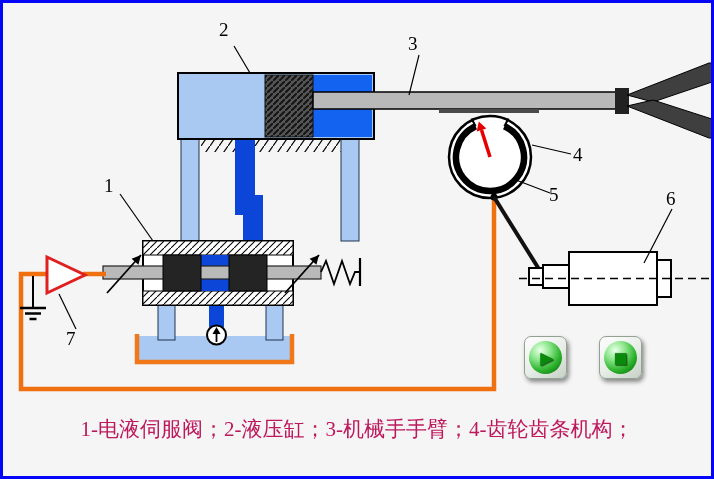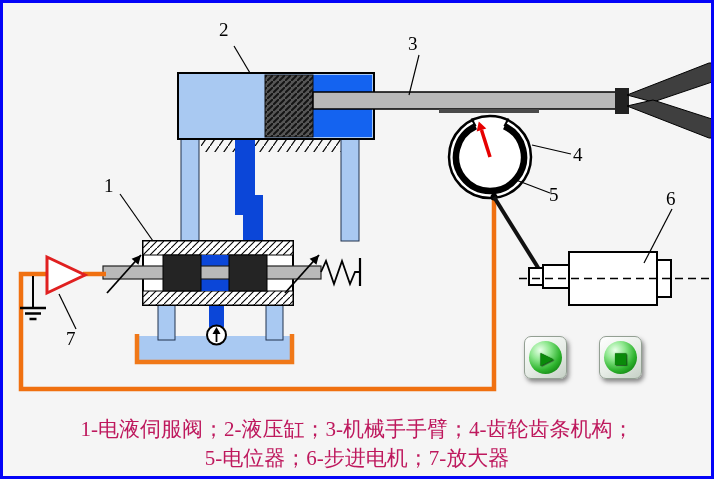--- a/index.html
+++ b/index.html
@@ -183,16 +183,15 @@
     </div>
   </div>
   <div class="btn" id="stop" style="left:596px;top:333px">
     <div class="orb">
       <span class="glyph">■</span>
     </div>
   </div>
 
   <div class="caption">
     <div>1-电液伺服阀；2-液压缸；3-机械手手臂；4-齿轮齿条机构；</div>
-    <div>5-电位器；6-步进电机；7-放大器</div>
   </div>
 
 </div>
 
 </body></html>

